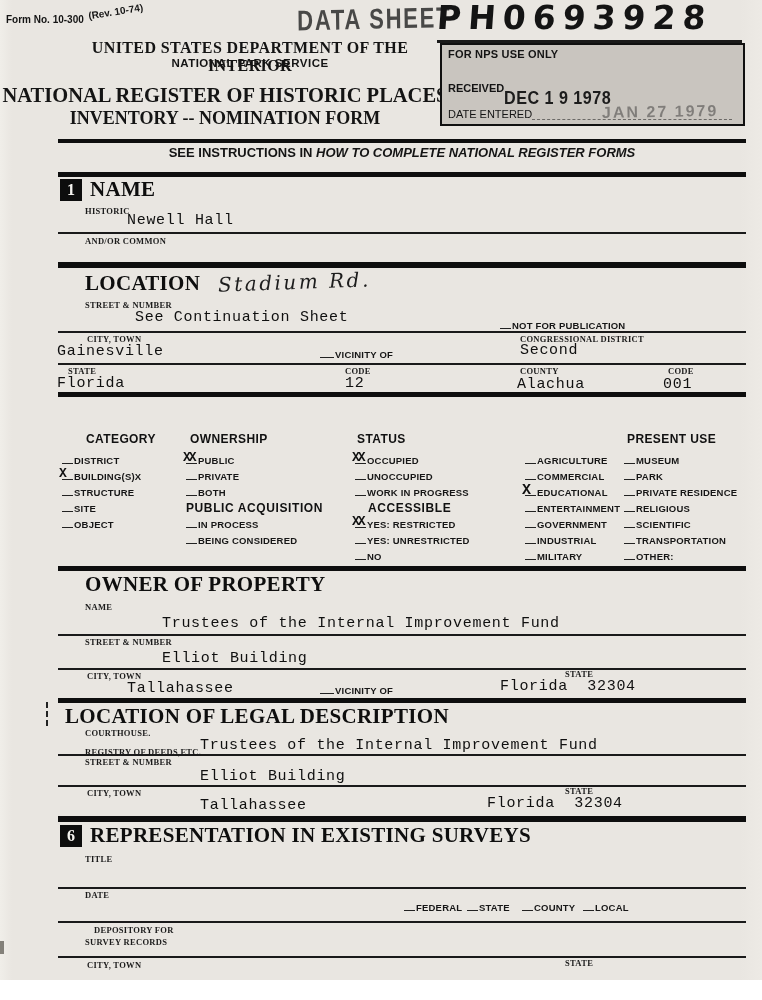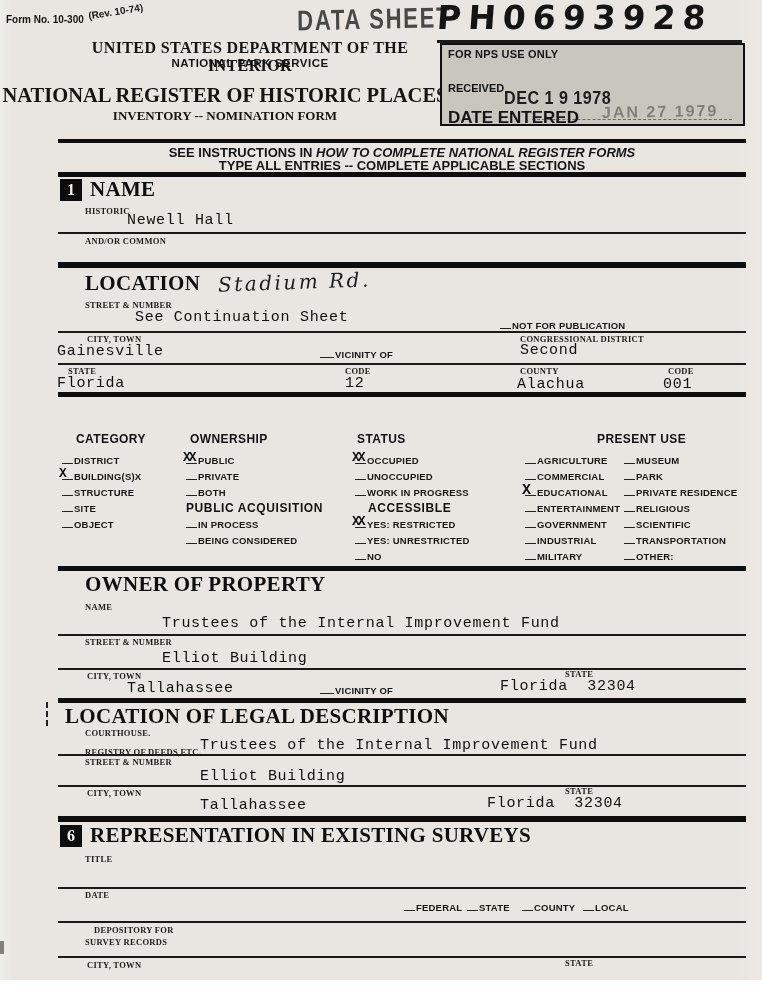--- a/index.html
+++ b/index.html
@@ -37,34 +37,33 @@
 
   <div class="abs stamp" style="left:297px;top:4px;font-size:26px;letter-spacing:2px;transform:scale(.85,1.1) rotate(-1deg);transform-origin:left top;opacity:.78;">DATA SHEET</div>
 
   <div class="abs" style="left:437px;top:-2px;font-size:33px;letter-spacing:7px;font-family:'DejaVu Sans',sans-serif;font-weight:600;transform:skewX(-4deg);white-space:nowrap;">PH0693928</div>
   <div class="rule" style="left:437px;top:40px;width:305px;height:2.5px;"></div>
 
   <div class="abs" style="left:50px;top:39px;width:400px;text-align:center;font-family:'Liberation Serif',serif;font-size:16px;letter-spacing:.4px;font-weight:600;">UNITED STATES DEPARTMENT OF THE INTERIOR</div>
   <div class="abs" style="left:50px;top:57px;width:400px;text-align:center;font-size:11.5px;font-weight:bold;letter-spacing:.5px;">NATIONAL PARK SERVICE</div>
 
   <div class="abs" style="left:0px;top:84px;width:450px;text-align:center;font-family:'Liberation Serif',serif;font-weight:bold;font-size:20.5px;">NATIONAL REGISTER OF HISTORIC PLACES</div>
-  <div class="abs" style="left:0px;top:108px;width:450px;text-align:center;font-family:'Liberation Serif',serif;font-weight:bold;font-size:13px;">INVENTORY -- NOMINATION FORM</div>
+  <div class="abs" style="left:0px;top:108px;width:450px;text-align:center;font-family:'Liberation Serif',serif;font-weight:bold;font-size:18px;">INVENTORY -- NOMINATION FORM</div>
 
   <div class="abs" style="left:440px;top:43px;width:301px;height:79px;background:#c9c5bf;border:2.5px solid #101010;">
     <div class="abs" style="left:6px;top:3px;font-size:11px;font-weight:bold;letter-spacing:.2px;">FOR NPS USE ONLY</div>
     <div class="abs" style="left:6px;top:37px;font-size:11px;font-weight:bold;">RECEIVED</div>
     <div class="abs stamp" style="left:62px;top:42px;font-size:17px;letter-spacing:.5px;transform:scale(.95,1.12);transform-origin:left top;">DEC 1 9 1978</div>
-    <div class="abs" style="left:6px;top:63px;font-size:17px;font-weight:bold;">DATE ENTERED</div>
+    <div class="abs" style="left:6px;top:63px;font-size:11px;font-weight:normal;">DATE ENTERED</div>
     <div class="abs stamp" style="left:160px;top:58px;font-size:16px;letter-spacing:2px;opacity:.42;transform:rotate(-1deg);">JAN 27 1979</div>
     <div class="abs" style="left:90px;top:62px;width:200px;border-bottom:1.5px dashed rgba(30,30,30,.55);height:12px;"></div>
   </div>
 
   <div class="bar" style="left:58px;top:139px;width:688px;height:4px;"></div>
   <div class="abs" style="left:58px;top:145px;width:688px;text-align:center;font-size:13px;font-weight:bold;"><span>SEE INSTRUCTIONS IN </span><span style="font-style:italic;">HOW TO COMPLETE NATIONAL REGISTER FORMS</span></div>
-  <div class="abs" style="left:58px;top:158px;width:688px;text-align:center;font-size:13px;font-weight:bold;">TYPE ALL ENTRIES -- COMPLETE APPLICABLE SECTIONS</div>
   <div class="bar" style="left:58px;top:172px;width:688px;"></div>
 
   <div class="numbox" style="left:60px;top:179px;">1</div>
   <div class="H" style="left:90px;top:177px;">NAME</div>
   <div class="L" style="left:85px;top:206px;">HISTORIC</div>
   <div class="T" style="left:127px;top:212px;">Newell Hall</div>
   <div class="rule" style="left:58px;top:232px;width:688px;"></div>
   <div class="L" style="left:85px;top:236px;">AND/OR COMMON</div>
   <div class="bar" style="left:58px;top:262px;width:688px;height:6px;"></div>
 
@@ -86,24 +85,24 @@
   <div class="L" style="left:345px;top:366px;">CODE</div>
   <div class="L" style="left:520px;top:366px;">COUNTY</div>
   <div class="L" style="left:668px;top:366px;">CODE</div>
   <div class="T" style="left:57px;top:375px;">Florida</div>
   <div class="T" style="left:345px;top:375px;">12</div>
   <div class="T" style="left:517px;top:376px;">Alachua</div>
   <div class="T" style="left:663px;top:376px;">001</div>
   <div class="bar" style="left:58px;top:392px;width:688px;"></div>
 
 
-  <div class="colhead" style="left:76px;top:432px;text-align:right;">CATEGORY</div>
+  <div class="colhead" style="left:86px;top:432px;text-align:right;">CATEGORY</div>
   <div class="colhead" style="left:190px;top:432px;">OWNERSHIP</div>
   <div class="colhead" style="left:357px;top:432px;">STATUS</div>
-  <div class="colhead" style="left:597px;top:432px;">PRESENT USE</div>
+  <div class="colhead" style="left:627px;top:432px;">PRESENT USE</div>
 
   <div class="cbx" style="left:62px;top:455px;"><span class="mark"></span><span class="dash"></span><span>DISTRICT</span></div>
   <div class="cbx" style="left:62px;top:471px;"><span class="mark">X</span><span class="dash"></span><span>BUILDING(S)X</span></div>
   <div class="cbx" style="left:62px;top:487px;"><span class="mark"></span><span class="dash"></span><span>STRUCTURE</span></div>
   <div class="cbx" style="left:62px;top:503px;"><span class="mark"></span><span class="dash"></span><span>SITE</span></div>
   <div class="cbx" style="left:62px;top:519px;"><span class="mark"></span><span class="dash"></span><span>OBJECT</span></div>
 
   <div class="cbx" style="left:186px;top:455px;"><span class="mark">XX</span><span class="dash"></span><span>PUBLIC</span></div>
   <div class="cbx" style="left:186px;top:471px;"><span class="mark"></span><span class="dash"></span><span>PRIVATE</span></div>
   <div class="cbx" style="left:186px;top:487px;"><span class="mark"></span><span class="dash"></span><span>BOTH</span></div>

